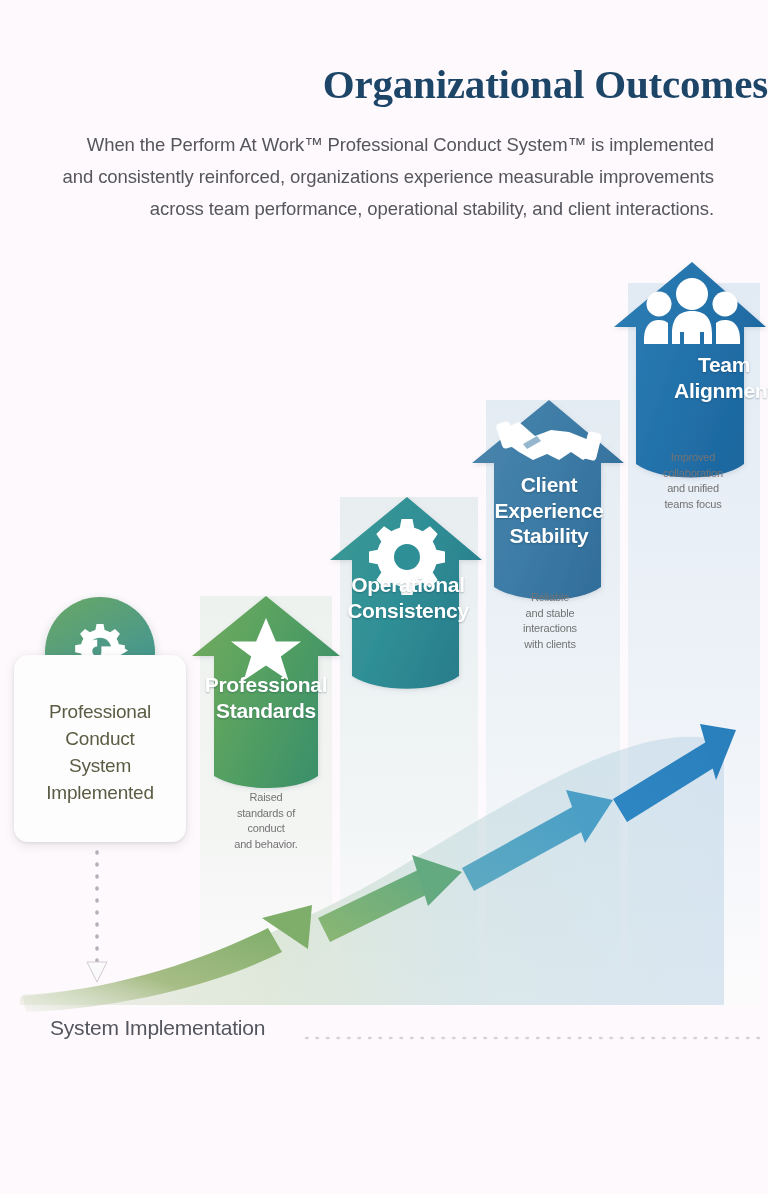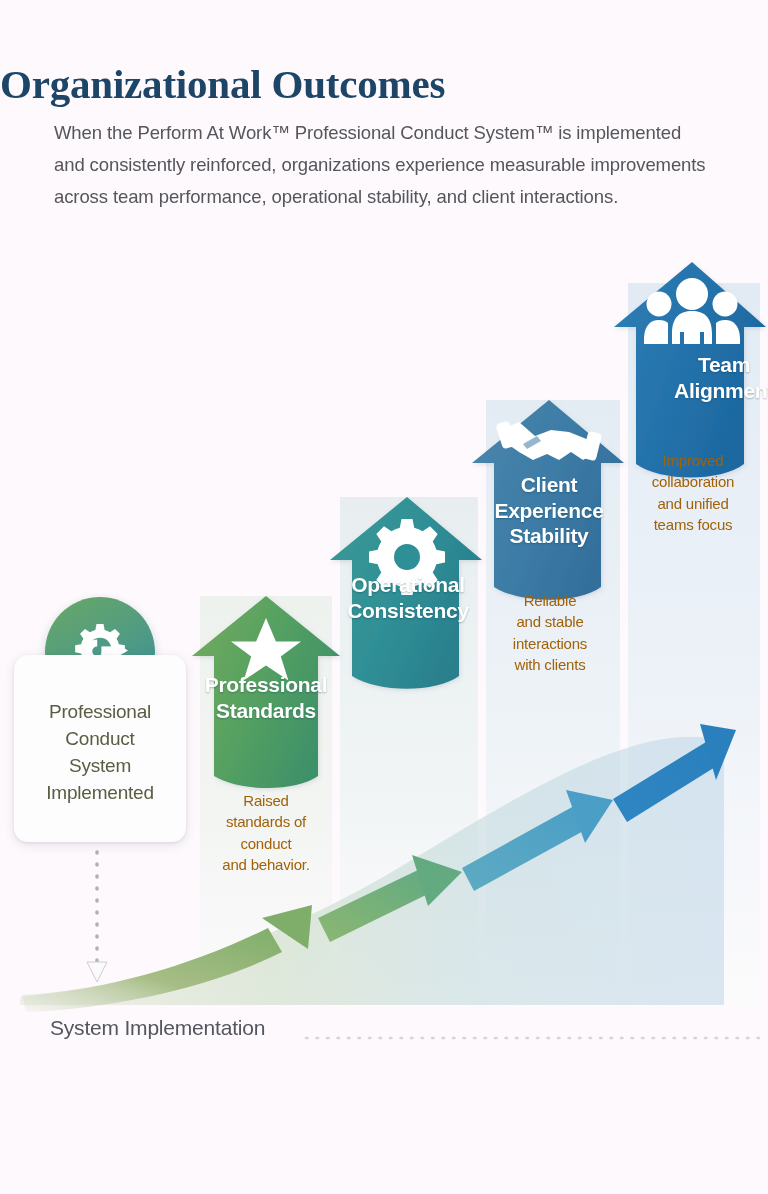--- a/index.html
+++ b/index.html
@@ -6,32 +6,32 @@
   html,body { width:768px; height:1194px; }
   body {
     background:#fdf9fc;
     font-family:"Liberation Sans", sans-serif;
     overflow:hidden;
     position:relative;
   }
   #stage { position:absolute; inset:0; width:768px; height:1194px; }
 
   
-  #header { position:absolute; top:0; left:0; width:768px; text-align:left; }
+  #header { position:absolute; top:0; left:0; width:768px; text-align:right; }
   #title {
     font-family:"Liberation Serif", serif;
     font-weight:700;
     font-size:41px;
     color:#1d4568;
     letter-spacing:-0.2px;
     margin-top:62px;
     line-height:1.1;
   }
   #subtitle {
-    margin-top:10px;
+    margin-top:22px;
     font-size:18.5px;
     line-height:1.72;
     color:#55565c;
     width:660px;
     margin-left:auto; margin-right:auto;
     letter-spacing:-0.1px;
   }
 
   
   #scene { position:absolute; left:0; top:0; width:768px; height:1194px; }
@@ -69,22 +69,22 @@
     color:#ffffff;
     font-weight:700;
     font-size:21px;
     line-height:1.22;
     text-align:center;
     text-shadow:0 1px 2px rgba(0,40,60,.3);
     letter-spacing:-.3px;
   }
   .pillar-desc {
     position:absolute;
-    color:#a16207;
-    font-size:15px;
+    color:#737373;
+    font-size:11px;
     line-height:1.42;
     text-align:center;
     letter-spacing:-.2px;
   }
 
   #baseline-label {
     position:absolute;
     left:50px; top:1016px;
     font-size:21px;
     color:#53565e;

